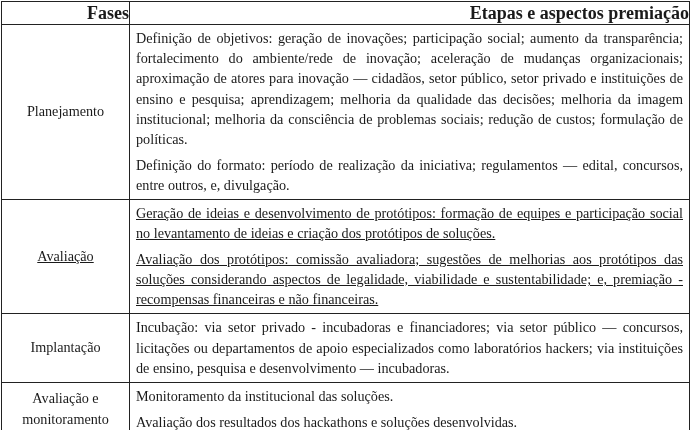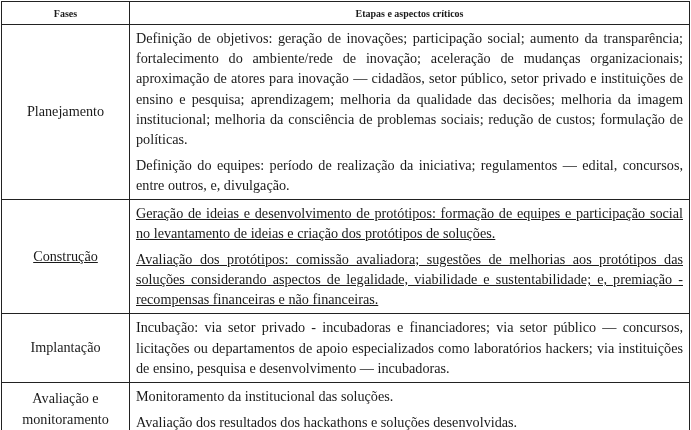--- a/index.html
+++ b/index.html
@@ -13,23 +13,23 @@
     color: #1a1a1a;
     table-layout: fixed;
   }
   .tbl th, .tbl td {
     border: 1px solid #222;
     vertical-align: middle;
   }
   .tbl th {
     height: 22px;
     font-weight: bold;
-    text-align: center;
+    text-align: right;
     padding: 0;
-    font-size: 10px;
+    font-size: 18px;
   }
   .tbl col.c1 { width: 128px; }
   .tbl col.c2 { width: 560px; }
   .phase {
     padding: 0 6px;
     text-align: center;
     line-height: 21px;
   }
   .steps { padding: 3px 6px 3px 6px; }
   .para {
@@ -47,33 +47,33 @@
 <body>
 
 <table class="tbl">
   <colgroup>
       <col class="c1">
       <col class="c2">
     </colgroup>
   <thead>
     <tr>
       <th>Fases</th>
-      <th>Etapas e aspectos críticos</th>
+      <th>Etapas e aspectos premiação</th>
     </tr>
   </thead>
   <tbody>
     <tr class="r1">
       <td class="phase">Planejamento</td>
       <td class="steps">
         <p class="para">Definição de objetivos: geração de inovações; participação social; aumento da transparência; fortalecimento do ambiente/rede de inovação; aceleração de mudanças organizacionais; aproximação de atores para inovação — cidadãos, setor público, setor privado e instituições de ensino e pesquisa; aprendizagem; melhoria da qualidade das decisões; melhoria da imagem institucional; melhoria da consciência de problemas sociais; redução de custos; formulação de políticas.</p>
-        <p class="para">Definição do equipes: período de realização da iniciativa; regulamentos — edital, concursos, entre outros, e, divulgação.</p>
+        <p class="para">Definição do formato: período de realização da iniciativa; regulamentos — edital, concursos, entre outros, e, divulgação.</p>
       </td>
     </tr>
     <tr class="r2">
-      <td class="phase">Construção</td>
+      <td class="phase">Avaliação</td>
       <td class="steps">
         <p class="para">Geração de ideias e desenvolvimento de protótipos: formação de equipes e participação social no levantamento de ideias e criação dos protótipos de soluções.</p>
         <p class="para">Avaliação dos protótipos: comissão avaliadora; sugestões de melhorias aos protótipos das soluções considerando aspectos de legalidade, viabilidade e sustentabilidade; e, premiação - recompensas financeiras e não financeiras.</p>
       </td>
     </tr>
     <tr class="r3">
       <td class="phase">Implantação</td>
       <td class="steps">
         <p class="para">Incubação: via setor privado - incubadoras e financiadores; via setor público — concursos, licitações ou departamentos de apoio especializados como laboratórios hackers; via instituições de ensino, pesquisa e desenvolvimento — incubadoras.</p>
       </td>

